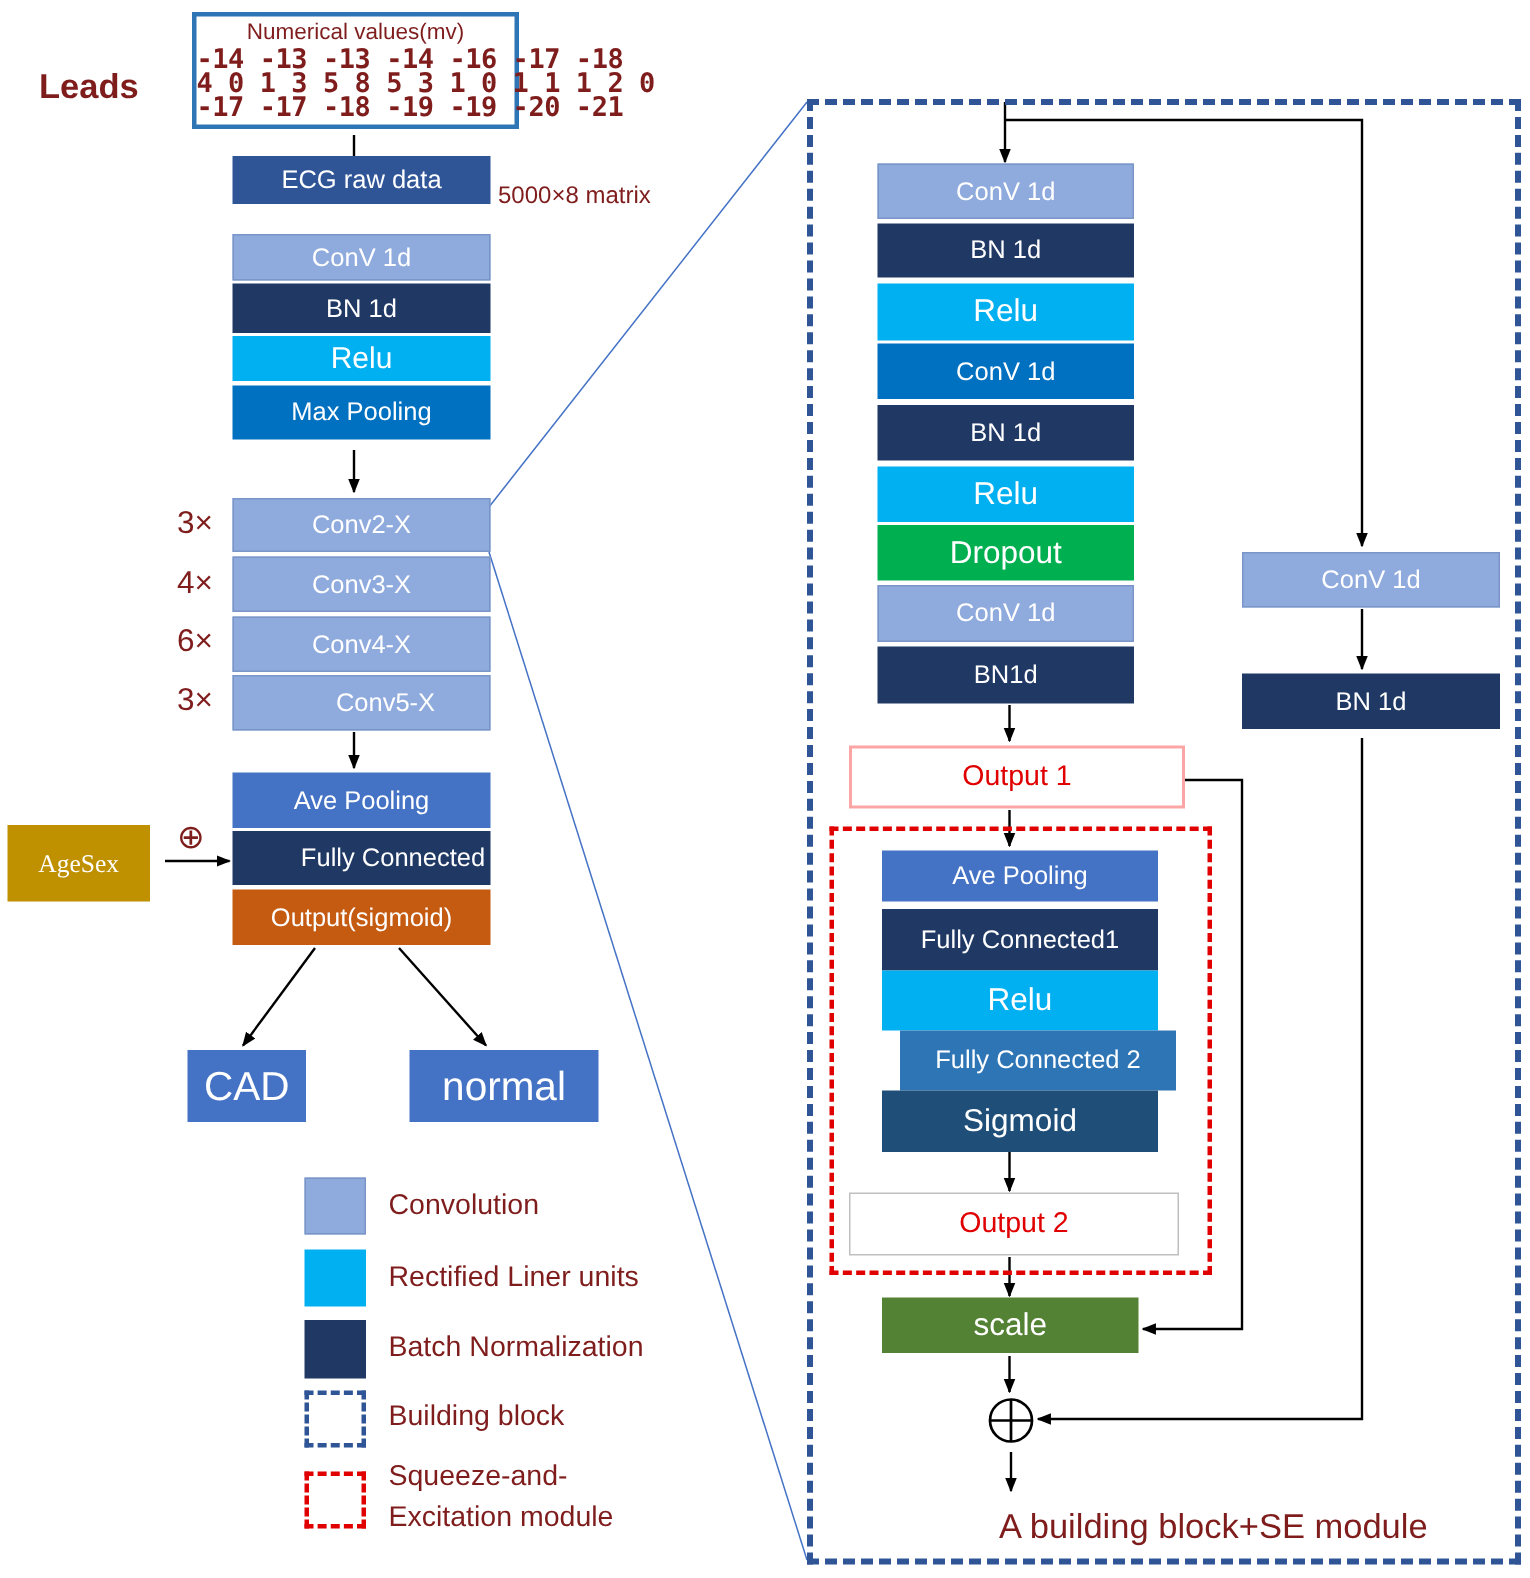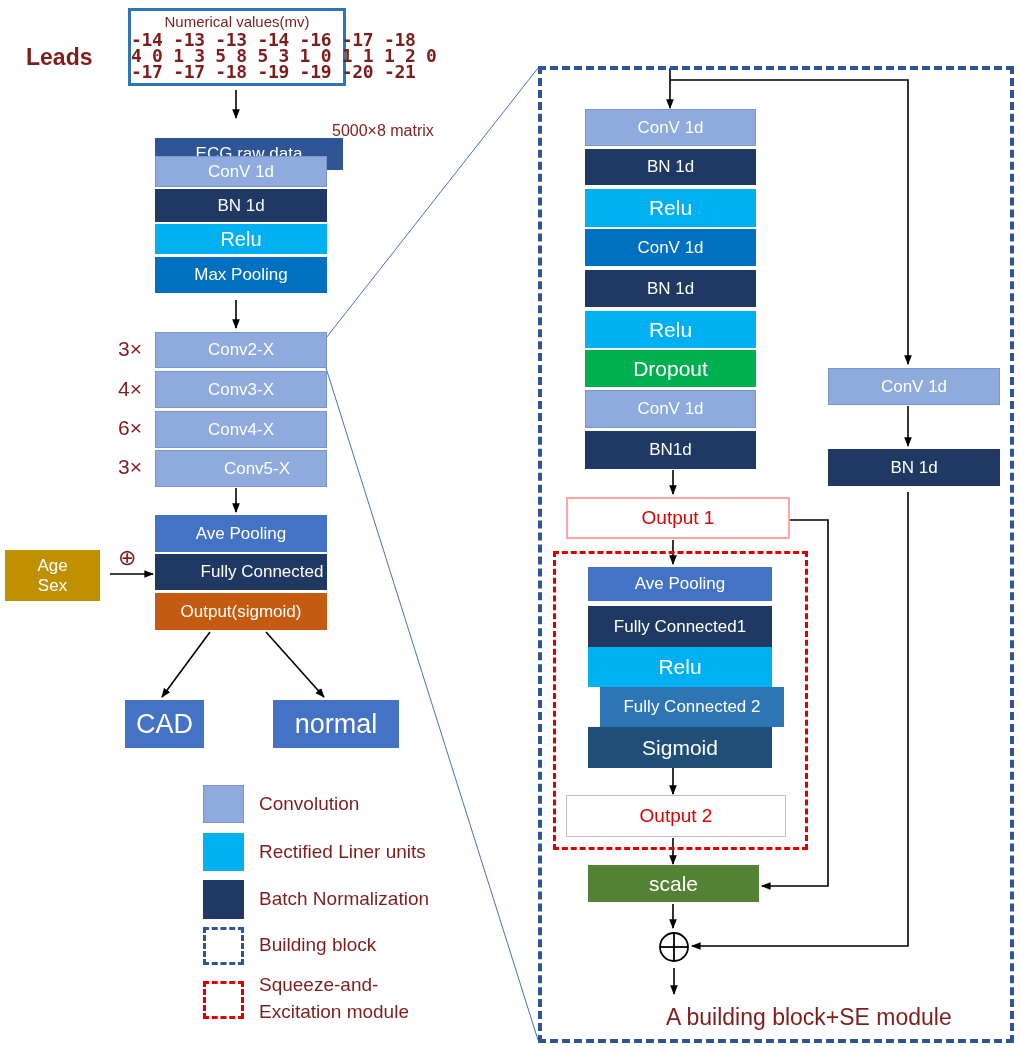--- a/index.html
+++ b/index.html
@@ -51,40 +51,40 @@
 
 <div class="txt" style="left:26px; top:44px; font-size:23px; font-weight:bold;">Leads</div>
 <div class="abs" style="left:128px; top:8px; width:218px; height:78px; border:3px solid #2e75b6; background:#fff;">
   <div class="txt" style="left:0; right:0; top:2px; text-align:center; font-size:15px;">Numerical values(mv)</div>
   <div class="txt mono-row" style="left:0; right:0; top:20px; text-align:center;">-14 -13 -13 -14 -16 -17 -18</div>
   <div class="txt mono-row" style="left:0; right:0; top:36px; ">4 0 1 3 5 8 5 3 1 0 1 1 1 2 0</div>
   <div class="txt mono-row" style="left:0; right:0; top:52px; text-align:center;">-17 -17 -18 -19 -19 -20 -21</div>
 </div>
 <div class="txt" style="left:332px; top:122px; font-size:16px;">5000×8 matrix</div>
 
-<div class="blk" style="left:155px; top:138px; width:188px; height:32px; background:#2f5597; font-size:17px;">ECG raw data</div>
+<div class="blk" style="left:155px; top:104px; width:172px; height:32px; background:#2f5597; font-size:17px;">ECG raw data</div>
 <div class="blk" style="left:155px; top:156px; width:172px; height:31px; background:#8faadc; font-size:17px; border:1px solid #7a95c8;">ConV 1d</div>
 <div class="blk" style="left:155px; top:189px; width:172px; height:33px; background:#1f3864; font-size:17px;">BN 1d</div>
 <div class="blk" style="left:155px; top:224px; width:172px; height:30px; background:#00b0f0; font-size:20px;">Relu</div>
 <div class="blk" style="left:155px; top:257px; width:172px; height:36px; background:#0070c0; font-size:17px;">Max Pooling</div>
 
 <div class="txt" style="left:118px; top:337px; font-size:21px;">3×</div>
 <div class="blk" style="left:155px; top:332px; width:172px; height:36px; background:#8faadc; font-size:17px; border:1px solid #7a95c8;">Conv2-X</div>
 <div class="txt" style="left:118px; top:377px; font-size:21px;">4×</div>
 <div class="blk" style="left:155px; top:371px; width:172px; height:37px; background:#8faadc; font-size:17px; border:1px solid #7a95c8;">Conv3-X</div>
 <div class="txt" style="left:118px; top:416px; font-size:21px;">6×</div>
 <div class="blk" style="left:155px; top:411px; width:172px; height:37px; background:#8faadc; font-size:17px; border:1px solid #7a95c8;">Conv4-X</div>
 <div class="txt" style="left:118px; top:455px; font-size:21px;">3×</div>
 <div class="blk" style="left:155px; top:450px; width:172px; height:37px; background:#8faadc; font-size:17px; border:1px solid #7a95c8;padding-left:32px;">Conv5-X</div>
 
 <div class="blk" style="left:155px; top:515px; width:172px; height:37px; background:#4472c4; font-size:17px;">Ave Pooling</div>
 <div class="blk" style="left:155px; top:554px; width:172px; height:36px; background:#1f3864; font-size:17px;padding-left:42px;">Fully Connected</div>
 <div class="blk" style="left:155px; top:593px; width:172px; height:37px; background:#c55a11; font-size:17px;">Output(sigmoid)</div>
 
-<div class="blk" style="left:5px; top:550px; width:95px; height:51px; background:#bf9000; font-size:17px; flex-direction:column; line-height:20px;">
+<div class="blk" style="left:5px; top:550px; width:95px; height:51px; background:#bf9000; font-size:17px; line-height:20px;font-family:Liberation Serif, serif;">
   <span>Age</span>
   <span>Sex</span>
 </div>
 <div class="txt" style="left:118px; top:545px; font-size:22px;">⊕</div>
 
 <div class="blk" style="left:125px; top:700px; width:79px; height:48px; background:#4472c4; font-size:27px;">CAD</div>
 <div class="blk" style="left:273px; top:700px; width:126px; height:48px; background:#4472c4; font-size:27px;">normal</div>
 
 <div class="abs" style="left:203px; top:785px; width:41px; height:38px; background:#8faadc; border:1px solid #7a95c8;"></div>
 <div class="txt" style="left:259px; top:793px; font-size:19px;">Convolution</div>

